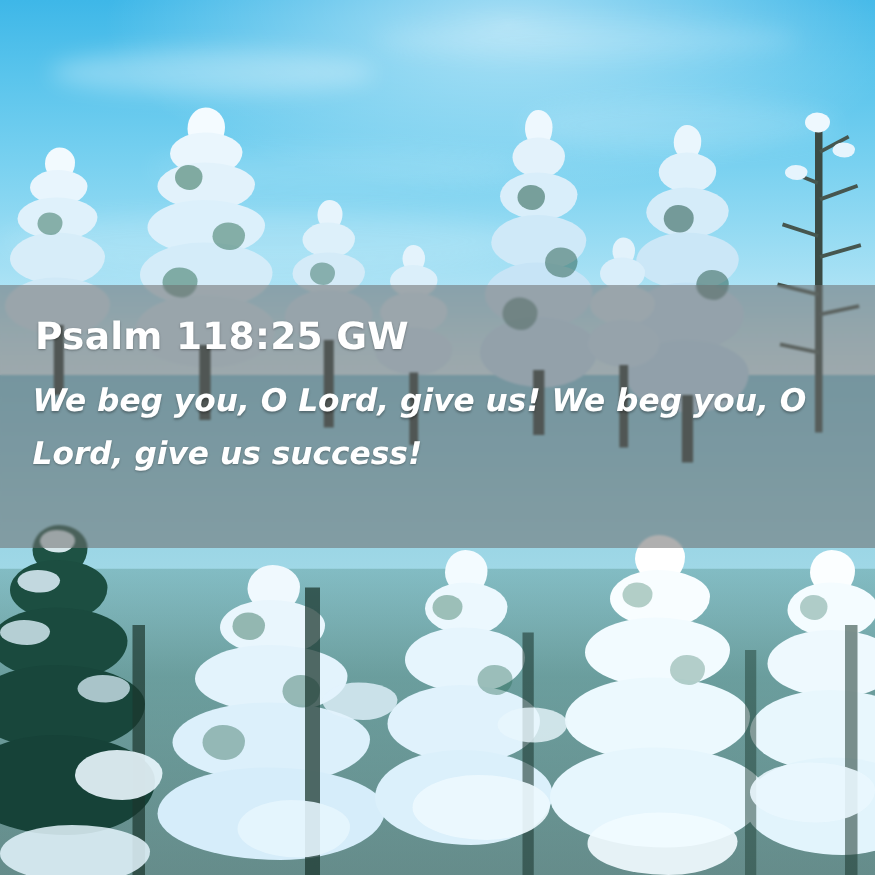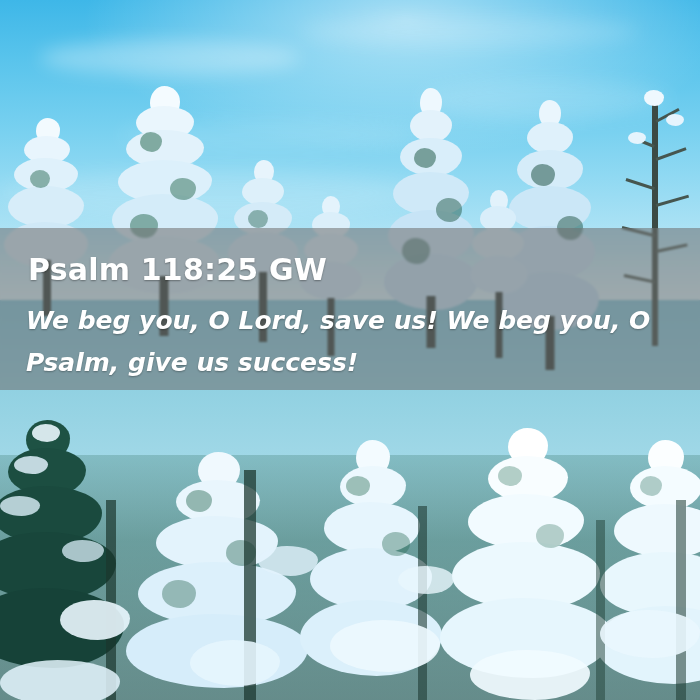--- a/index.html
+++ b/index.html
@@ -81,21 +81,21 @@
     background: #46564f;
     transform-origin: left center;
   }
 
   
   .overlay {
     position: absolute;
     left: 0;
     top: 228px;
     width: 700px;
-    height: 162px;
+    height: 210px;
     background: rgba(110,110,110,0.55);
     backdrop-filter: blur(1px);
   }
   .verse-ref {
     position: absolute;
     left: 28px;
     top: 24px;
     color: #ffffff;
     font-size: 30px;
     font-weight: bold;
@@ -299,16 +299,16 @@
   <div class="blob" style="left:190px; top:640px; width:90px;  height:46px; background:#e6f5fd; opacity:.9;"></div>
   <div class="blob" style="left:330px; top:620px; width:110px; height:52px; background:#edf9fe; opacity:.92;"></div>
   <div class="blob" style="left:470px; top:650px; width:120px; height:50px; background:#f1fbff; opacity:.92;"></div>
   <div class="blob" style="left:600px; top:610px; width:100px; height:48px; background:#eaf7fe; opacity:.9;"></div>
   <div class="blob" style="left:0px;   top:660px; width:120px; height:46px; background:#e4f4fd; opacity:.85;"></div>
   <div class="blob" style="left:258px; top:546px; width:60px;  height:30px; background:#e2f3fc; opacity:.8;"></div>
   <div class="blob" style="left:398px; top:566px; width:56px;  height:28px; background:#e8f6fd; opacity:.8;"></div>
 
   <div class="overlay">
     <div class="verse-ref">Psalm 118:25 GW</div>
-    <div class="verse-text">We beg you, O Lord, save us! We beg you, O Psalm, give us success!</div>
+    <div class="verse-text">We beg you, O Lord, give us! We beg you, O Lord, give us success!</div>
   </div>
 
 </div>
 
 </body></html>

